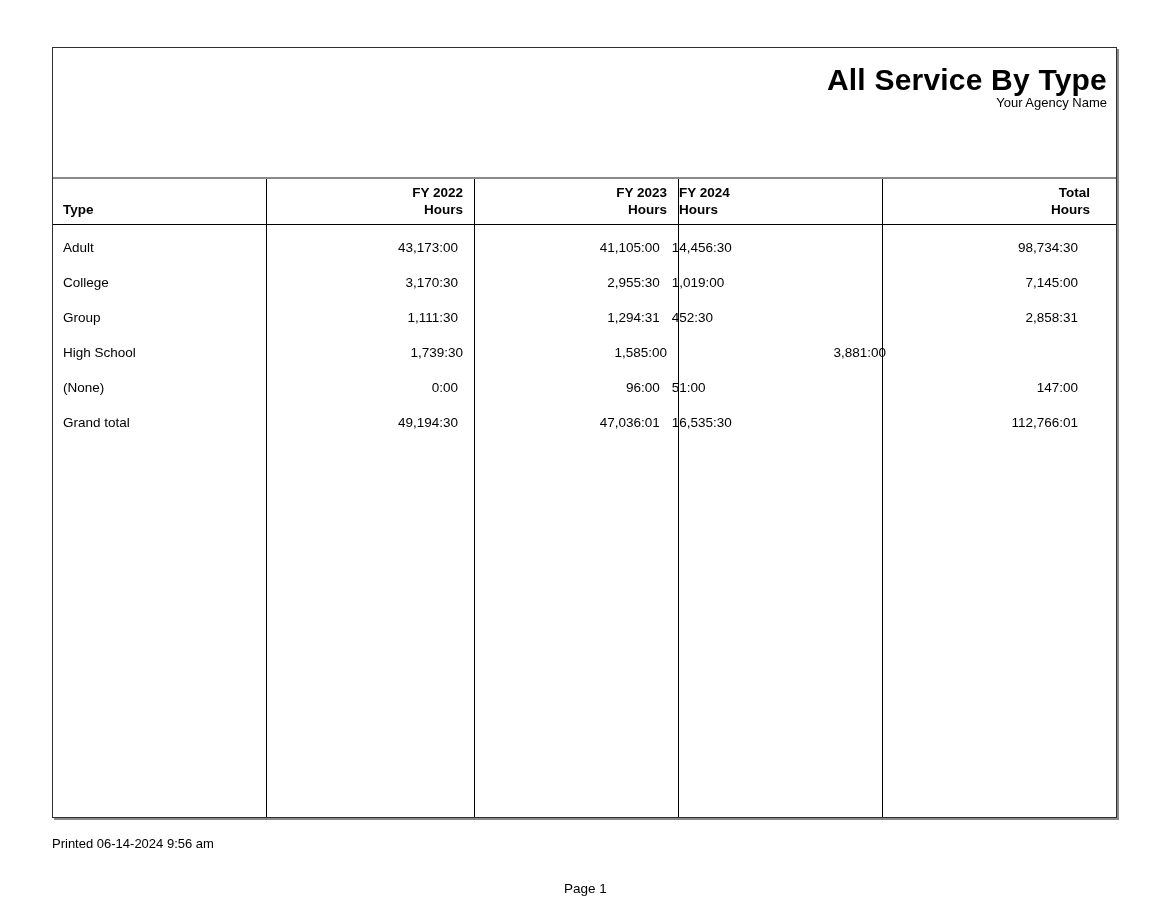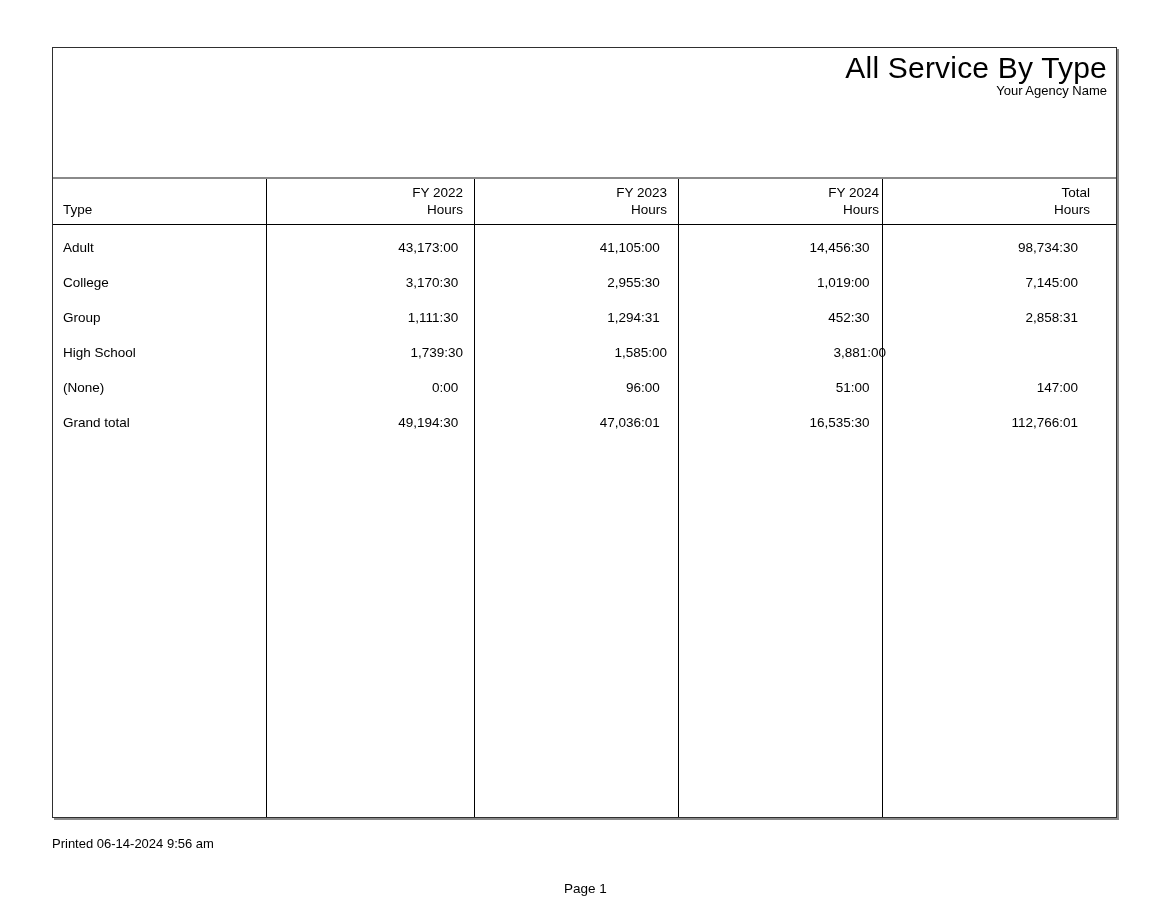--- a/index.html
+++ b/index.html
@@ -27,22 +27,23 @@
     position: absolute;
     top: 0; left: 0; right: 0;
     height: 131px;
     border-bottom: 2px solid #8a8a8a;
     text-align: right;
     padding: 3px 9px 0 0;
   }
   .report-title {
     font-size: 30px;
     line-height: 33px;
-    font-weight: 400;
+    font-weight: 700;
     letter-spacing: 0.2px;
+    margin-top: 12px;
   }
   .report-subtitle {
     font-size: 13px;
     line-height: 14px;
   }
 
   
   .vline {
     position: absolute;
     top: 131px; bottom: 0;
@@ -51,34 +52,34 @@
   }
   .vline-1 { left: 213px; }
   .vline-2 { left: 421px; }
   .vline-3 { left: 625px; }
   .vline-4 { left: 829px; }
 
   
   .col-type  { width: 214px; padding-left: 10px; text-align: left; }
   .col-num   { width: 208px; padding-right: 12px; text-align: right; }
   .col-num-b { width: 204px; padding-right: 12px; text-align: right; }
-  .col-num-c { width: 204px; padding-right: 4px; text-align: right; }
+  .col-num-c { width: 204px; padding-right: 21px; }
   .col-total { width: 233px; padding-right: 26px; text-align: right; }
 
   
   .header-row {
     position: absolute;
     top: 133px; left: 0; right: 0;
     height: 44px;
     display: flex;
     align-items: flex-end;
     border-bottom: 1px solid #000000;
     font-size: 13.5px;
   }
-  .header-cell { padding-bottom: 6px; line-height: 17px; }
+  .header-cell { padding-bottom: 6px; line-height: 17px; font-weight: bold; }
 
   
   .rows-area {
     position: absolute;
     top: 178px; left: 0; right: 12px;
   }
   .data-row {
     height: 35px;
     display: flex;
     align-items: flex-end;

